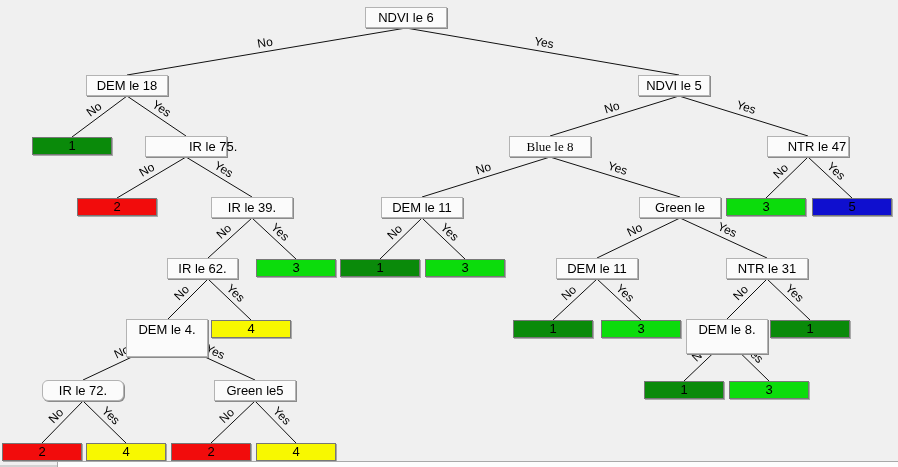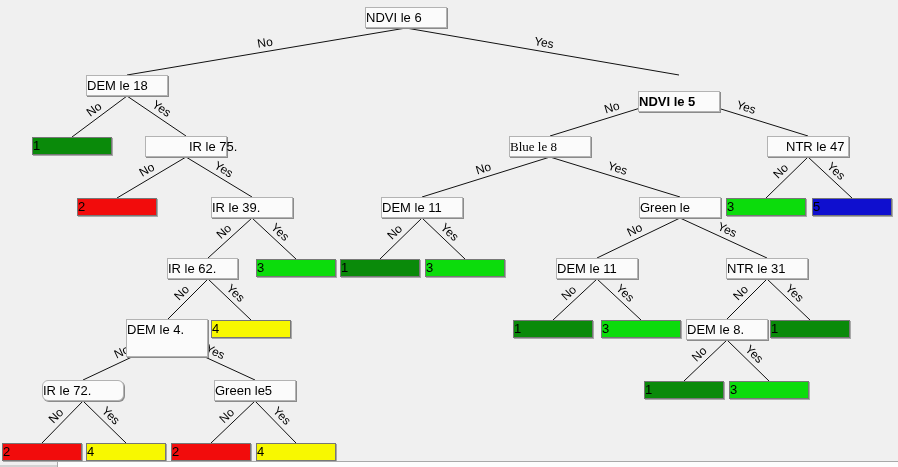--- a/index.html
+++ b/index.html
@@ -2,21 +2,21 @@
 <html><head>
 <meta charset="utf-8">
 <style>
   html,body{margin:0;padding:0;background:#f0f0f0;}
   .stage{
     position:relative;width:898px;height:467px;background:#f0f0f0;
     overflow:hidden;font-family:"Liberation Sans",sans-serif;
   }
   .edges-svg{position:absolute;left:0;top:0;}
   .node{
-    position:absolute;box-sizing:border-box;
+    position:absolute;box-sizing:border-box;text-align:center;
     font-size:13px;color:#000;white-space:nowrap;cursor:default;
   }
   .decision{
     background:#fbfbfb;border:1px solid #b3b3b3;line-height:19px;
     box-shadow:1px 1px 0 #8b8b8b;
   }
   .leaf{
     border:1px solid #777;line-height:16px;
     box-shadow:1px 1px 0 #a8a8a8;
   }
@@ -93,42 +93,42 @@
       <line x1="83" y1="401" x2="126" y2="443" stroke="#111" stroke-width="1"></line>
       <text class="edge-label" text-anchor="middle" transform="translate(107.99369761937584,418.42311910397234) rotate(44.3)">Yes</text>
       <line x1="255" y1="401" x2="211" y2="443" stroke="#111" stroke-width="1"></line>
       <text class="edge-label" text-anchor="middle" transform="translate(229.5476212665875,418.38322227928217) rotate(-43.7)">No</text>
       <line x1="255" y1="401" x2="296" y2="443" stroke="#111" stroke-width="1"></line>
       <text class="edge-label" text-anchor="middle" transform="translate(279.0778710294039,418.5073163760581) rotate(45.7)">Yes</text>
     </svg>
   <div>
       <div class="node decision" style="left: 365px; top: 7px; width: 82px; height: 21px;">NDVI le 6</div>
       <div class="node decision" style="left: 86px; top: 75px; width: 82px; height: 21px;">DEM le 18</div>
-      <div class="node decision" style="left: 638px; top: 91px; width: 82px; height: 21px; font-weight: bold;">NDVI le 5</div>
+      <div class="node decision" style="left: 638px; top: 75px; width: 72px; height: 21px;">NDVI le 5</div>
       <div class="node leaf" style="left: 32px; top: 137px; width: 80px; height: 18px; background: rgb(10, 138, 10);">1</div>
       <div class="node decision" style="left: 145px; top: 136px; width: 82px; height: 21px; padding-left: 43px;">IR le 75.</div>
       <div class="node decision" style="left: 509px; top: 136px; width: 82px; height: 21px; font-family: Liberation Serif, serif;">Blue le 8</div>
       <div class="node decision" style="left: 767px; top: 136px; width: 82px; height: 21px; padding-left: 18px;">NTR le 47</div>
       <div class="node leaf" style="left: 77px; top: 198px; width: 80px; height: 18px; background: rgb(242, 12, 12);">2</div>
       <div class="node decision" style="left: 211px; top: 197px; width: 82px; height: 21px;">IR le 39.</div>
       <div class="node decision" style="left: 381px; top: 197px; width: 82px; height: 21px;">DEM le 11</div>
       <div class="node decision" style="left: 639px; top: 197px; width: 82px; height: 21px;">Green le</div>
       <div class="node leaf" style="left: 726px; top: 198px; width: 80px; height: 18px; background: rgb(12, 220, 12);">3</div>
       <div class="node leaf" style="left: 812px; top: 198px; width: 80px; height: 18px; background: rgb(15, 15, 207);">5</div>
       <div class="node decision" style="left: 167px; top: 258px; width: 71px; height: 21px;">IR le 62.</div>
       <div class="node leaf" style="left: 256px; top: 259px; width: 80px; height: 18px; background: rgb(12, 220, 12);">3</div>
       <div class="node leaf" style="left: 340px; top: 259px; width: 80px; height: 18px; background: rgb(10, 138, 10);">1</div>
       <div class="node leaf" style="left: 425px; top: 259px; width: 80px; height: 18px; background: rgb(12, 220, 12);">3</div>
       <div class="node decision" style="left: 556px; top: 258px; width: 82px; height: 21px;">DEM le 11</div>
       <div class="node decision" style="left: 726px; top: 258px; width: 82px; height: 21px;">NTR le 31</div>
       <div class="node decision" style="left: 126px; top: 319px; width: 82px; height: 38px;">DEM le 4.</div>
       <div class="node leaf" style="left: 211px; top: 320px; width: 80px; height: 18px; background: rgb(248, 248, 0);">4</div>
       <div class="node leaf" style="left: 513px; top: 320px; width: 80px; height: 18px; background: rgb(10, 138, 10);">1</div>
       <div class="node leaf" style="left: 601px; top: 320px; width: 80px; height: 18px; background: rgb(12, 220, 12);">3</div>
-      <div class="node decision" style="left: 686px; top: 319px; width: 82px; height: 21px;">DEM le 8.</div>
+      <div class="node decision" style="left: 686px; top: 319px; width: 82px; height: 35px;">DEM le 8.</div>
       <div class="node leaf" style="left: 770px; top: 320px; width: 80px; height: 18px; background: rgb(10, 138, 10);">1</div>
       <div class="node decision" style="left: 42px; top: 380px; width: 82px; height: 21px; border-radius: 6px;">IR le 72.</div>
       <div class="node decision" style="left: 214px; top: 380px; width: 82px; height: 21px;">Green le5</div>
       <div class="node leaf" style="left: 644px; top: 381px; width: 80px; height: 18px; background: rgb(10, 138, 10);">1</div>
       <div class="node leaf" style="left: 729px; top: 381px; width: 80px; height: 18px; background: rgb(12, 220, 12);">3</div>
       <div class="node leaf" style="left: 2px; top: 443px; width: 80px; height: 18px; background: rgb(242, 12, 12);">2</div>
       <div class="node leaf" style="left: 86px; top: 443px; width: 80px; height: 18px; background: rgb(248, 248, 0);">4</div>
       <div class="node leaf" style="left: 171px; top: 443px; width: 80px; height: 18px; background: rgb(242, 12, 12);">2</div>
       <div class="node leaf" style="left: 256px; top: 443px; width: 80px; height: 18px; background: rgb(248, 248, 0);">4</div>
     </div>

